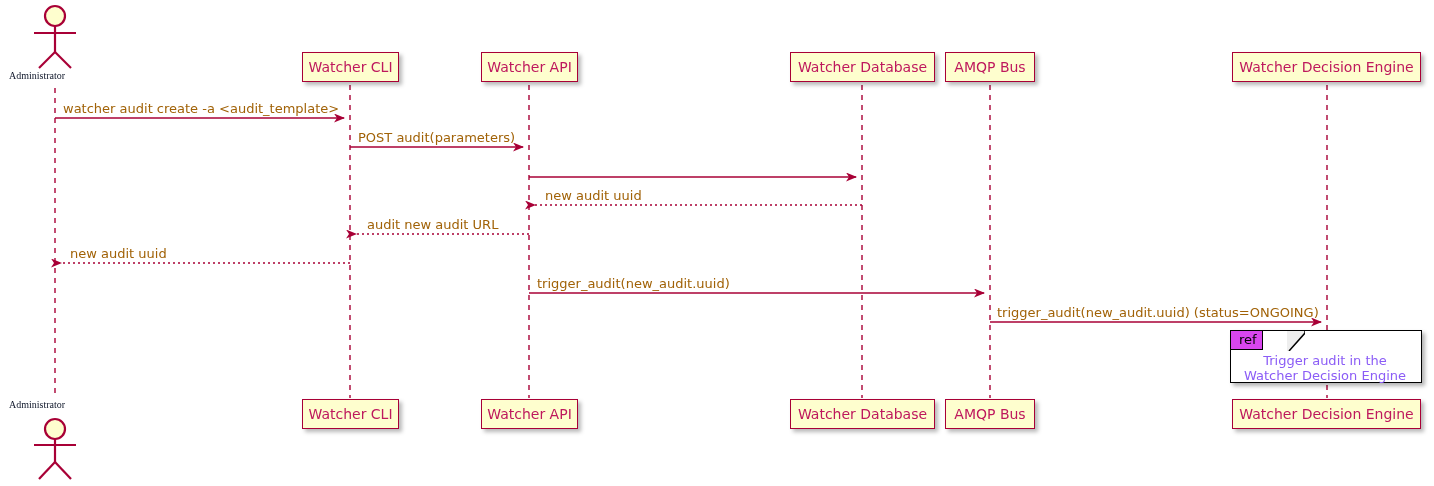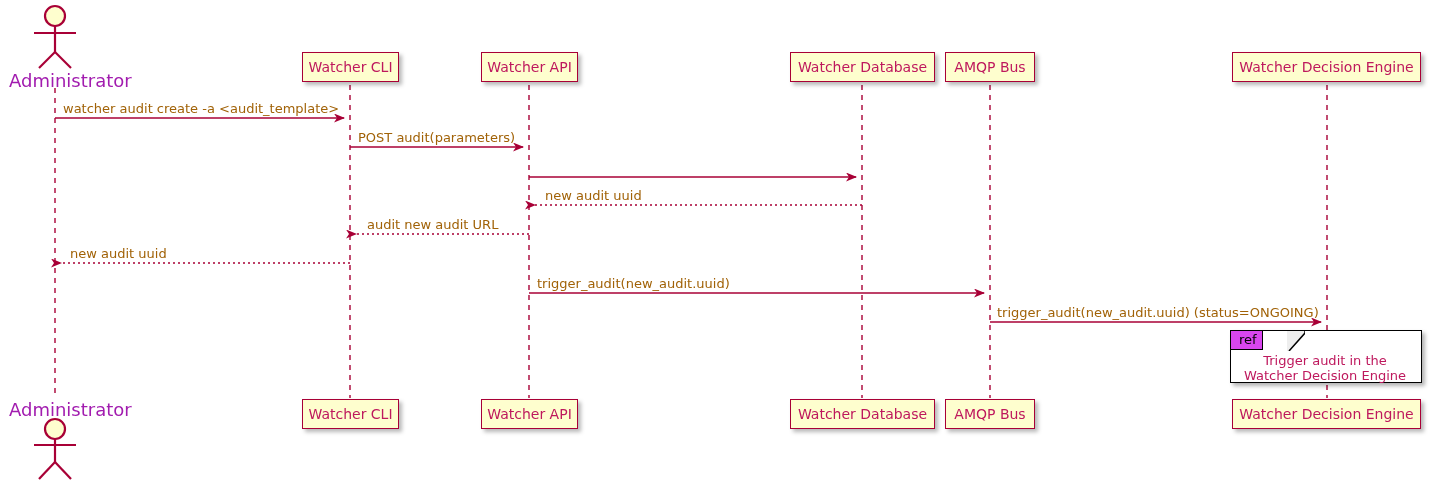--- a/index.html
+++ b/index.html
@@ -38,23 +38,24 @@
     display: flex;
     align-items: center;
     justify-content: center;
     white-space: nowrap;
     box-shadow: 3px 3px 4px rgba(0,0,0,0.28);
   }
 
   
   .actor-label {
     position: absolute;
-    font-size: 18px;
-    color: #a21caf;
+    font-size: 10px;
+    color: #0f172a;
     white-space: nowrap;
+    font-family: Liberation Serif, serif;
   }
 
   
   .msg-label {
     position: absolute;
     font-size: 13px;
     color: #a16207;
     white-space: nowrap;
     line-height: 1;
   }
@@ -80,21 +81,21 @@
     padding: 2px 5px 3px 8px;
     line-height: 1;
     color: #000000;
   }
   .ref-body {
     position: absolute;
     left: 0;
     right: 2px;
     text-align: center;
     font-size: 13px;
-    color: #be185d;
+    color: #8b5cf6;
     line-height: 1.15;
   }
   .ref-body div { white-space: nowrap; }
 </style>
 </head>
 <body>
 
 <div id="diagram">
 
   <svg id="svg-layer" viewBox="0 0 1434 486" xmlns="http://www.w3.org/2000/svg">

